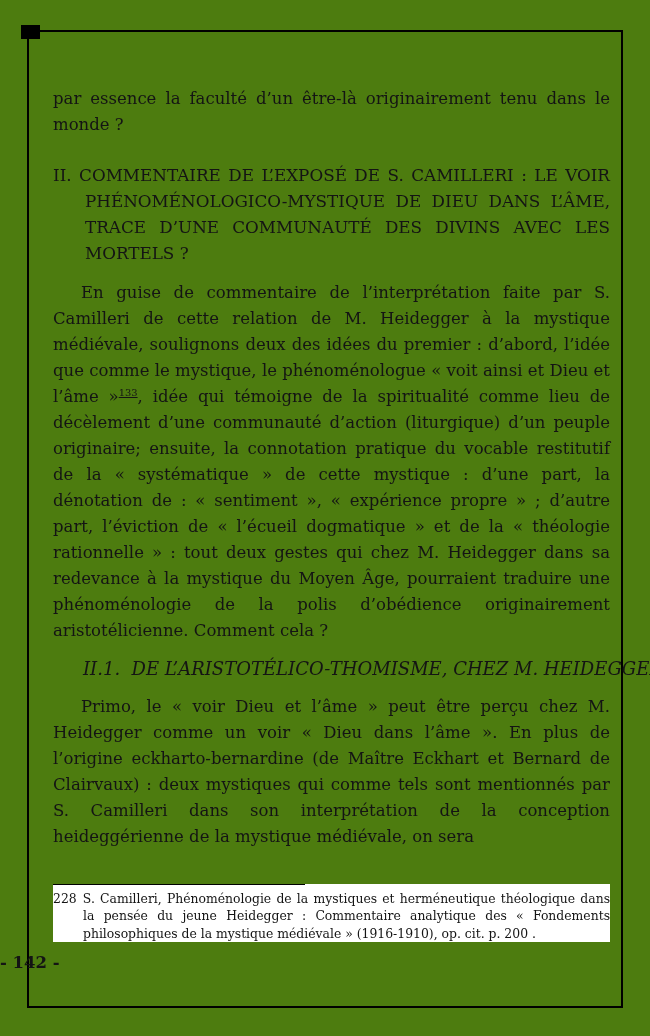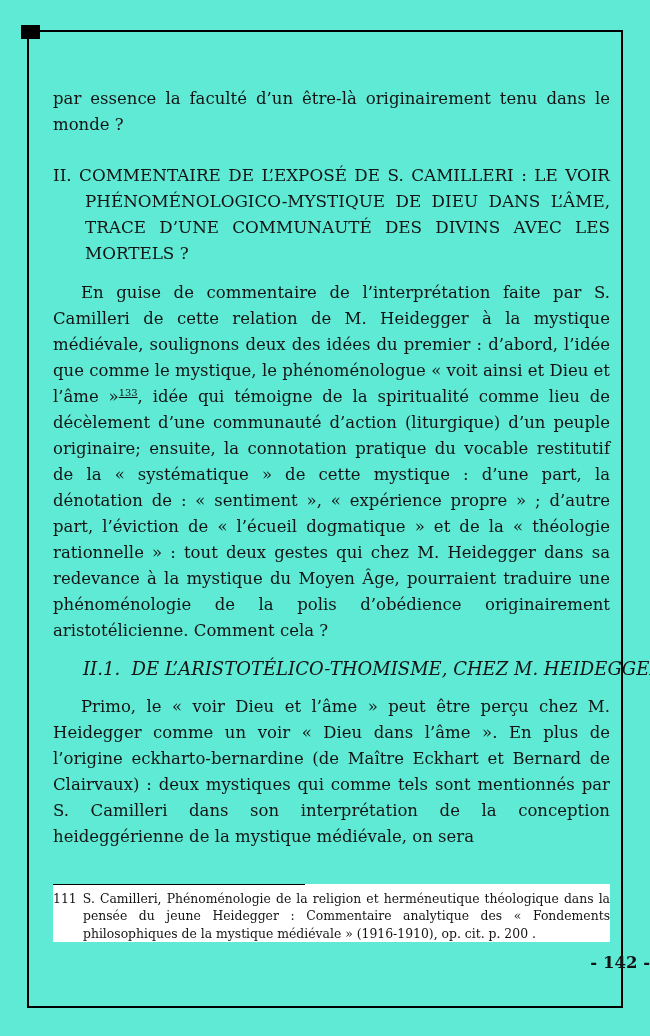--- a/index.html
+++ b/index.html
@@ -4,21 +4,21 @@
 <style>
   html, body {
     margin: 0;
     padding: 0;
     background: #ffffff;
   }
   .page {
     position: relative;
     width: 650px;
     height: 1036px;
-    background: #5eead4;
+    background: #4d7c0f;
     font-family: "DejaVu Serif", "Liberation Serif", serif;
     color: #141414;
     overflow: hidden;
   }
   .frame {
     position: absolute;
     left: 27px;
     top: 30px;
     right: 27px;
     bottom: 28px;
@@ -91,21 +91,21 @@
     text-align: justify;
     margin: 0;
     padding-left: 30px;
     text-indent: -30px;
   }
   .footer {
     position: absolute;
     left: 0;
     right: 0;
     top: 953px;
-    text-align: right;
+    text-align: left;
     font-weight: bold;
     font-size: 16.5px;
   }
 </style>
 </head>
 <body>
 
 <div class="page">
 
   <div class="frame"></div>
@@ -118,18 +118,18 @@
 
     <p class="body-text indent"><span>En guise de commentaire de l’interprétation faite par S. Camilleri de cette relation de M. Heidegger à la mystique médiévale, soulignons deux des idées du premier : </span><span class="it">d’abord,</span><span> l’idée que comme le mystique, le phénoménologue « voit ainsi et Dieu et l’âme »</span><sup>133</sup><span>, idée qui témoigne de la spiritualité comme lieu de décèlement d’une communauté d’action (liturgique) d’un peuple originaire; </span><span class="it">ensuite,</span><span> la connotation pratique du vocable restitutif de la « systématique » de cette mystique : </span><span class="it">d’une part</span><span>, la dénotation de : « sentiment », « expérience propre » ; </span><span class="it">d’autre part</span><span>, l’éviction de « l’écueil dogmatique » et de la « théologie rationnelle » : tout deux gestes qui chez M. Heidegger dans sa redevance à la mystique du Moyen Âge, pourraient traduire une phénoménologie de la </span><span class="it">polis</span><span> d’obédience originairement aristotélicienne. Comment cela ?</span></p>
 
     <h3 class="heading-ii1"><span>II.1.&nbsp;&nbsp;DE L’ARISTOTÉLICO-THOMISME, CHEZ M. HEIDEGGER ?</span></h3>
 
     <p class="body-text indent"><span class="it">Primo</span><span>, le « voir Dieu et l’âme » peut être perçu chez M. Heidegger comme un voir « Dieu dans l’âme ». En plus de l’origine eckharto-bernardine (de Maître Eckhart et Bernard de Clairvaux) : deux mystiques qui comme tels sont mentionnés par S. Camilleri dans son interprétation de la conception heideggérienne de la mystique médiévale, on sera</span></p>
   </div>
 
   <div class="footnote-block">
     <div class="footnote-rule"></div>
-    <p class="footnote-text"><span>111 S. Camilleri, </span><span class="it">Phénoménologie de la religion et herméneutique théologique dans la pensée du jeune Heidegger : Commentaire analytique des</span><span> « Fondements philosophiques de la mystique médiévale » (</span><span class="it">1916-1910</span><span>), op. cit. p. 200 .</span></p>
+    <p class="footnote-text"><span>228 S. Camilleri, </span><span class="it">Phénoménologie de la mystiques et herméneutique théologique dans la pensée du jeune Heidegger : Commentaire analytique des</span><span> « Fondements philosophiques de la mystique médiévale » (</span><span class="it">1916-1910</span><span>), op. cit. p. 200 .</span></p>
   </div>
 
   <div class="footer">- 142 -</div>
 
 </div>
 
 </body></html>

